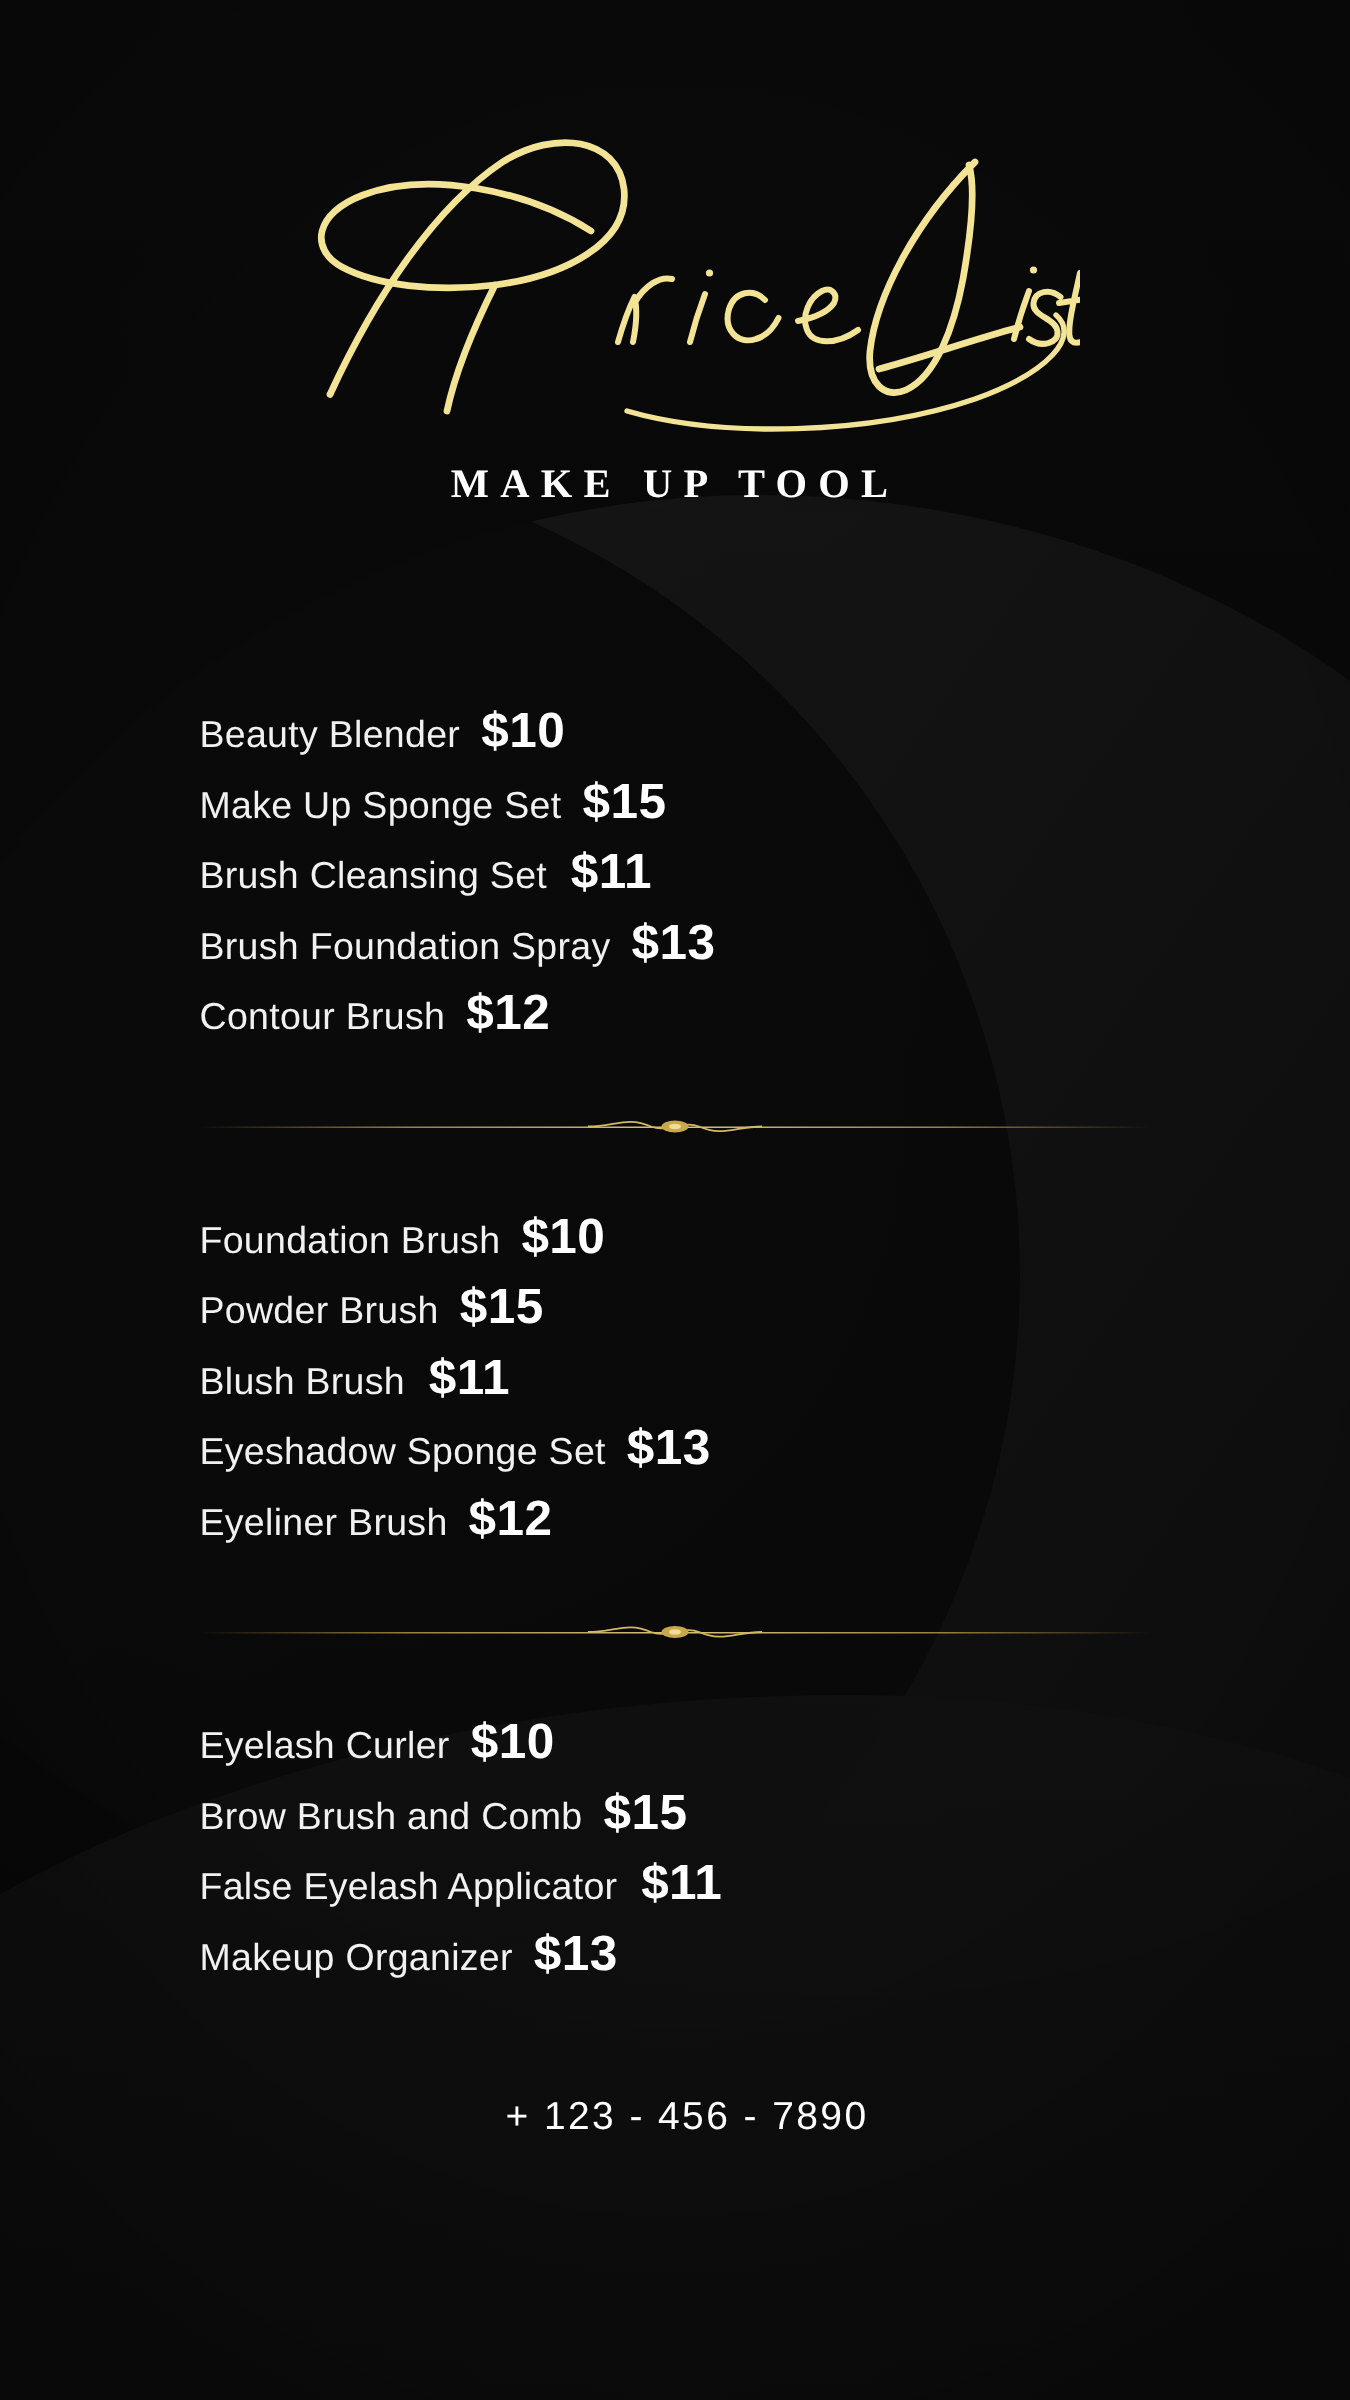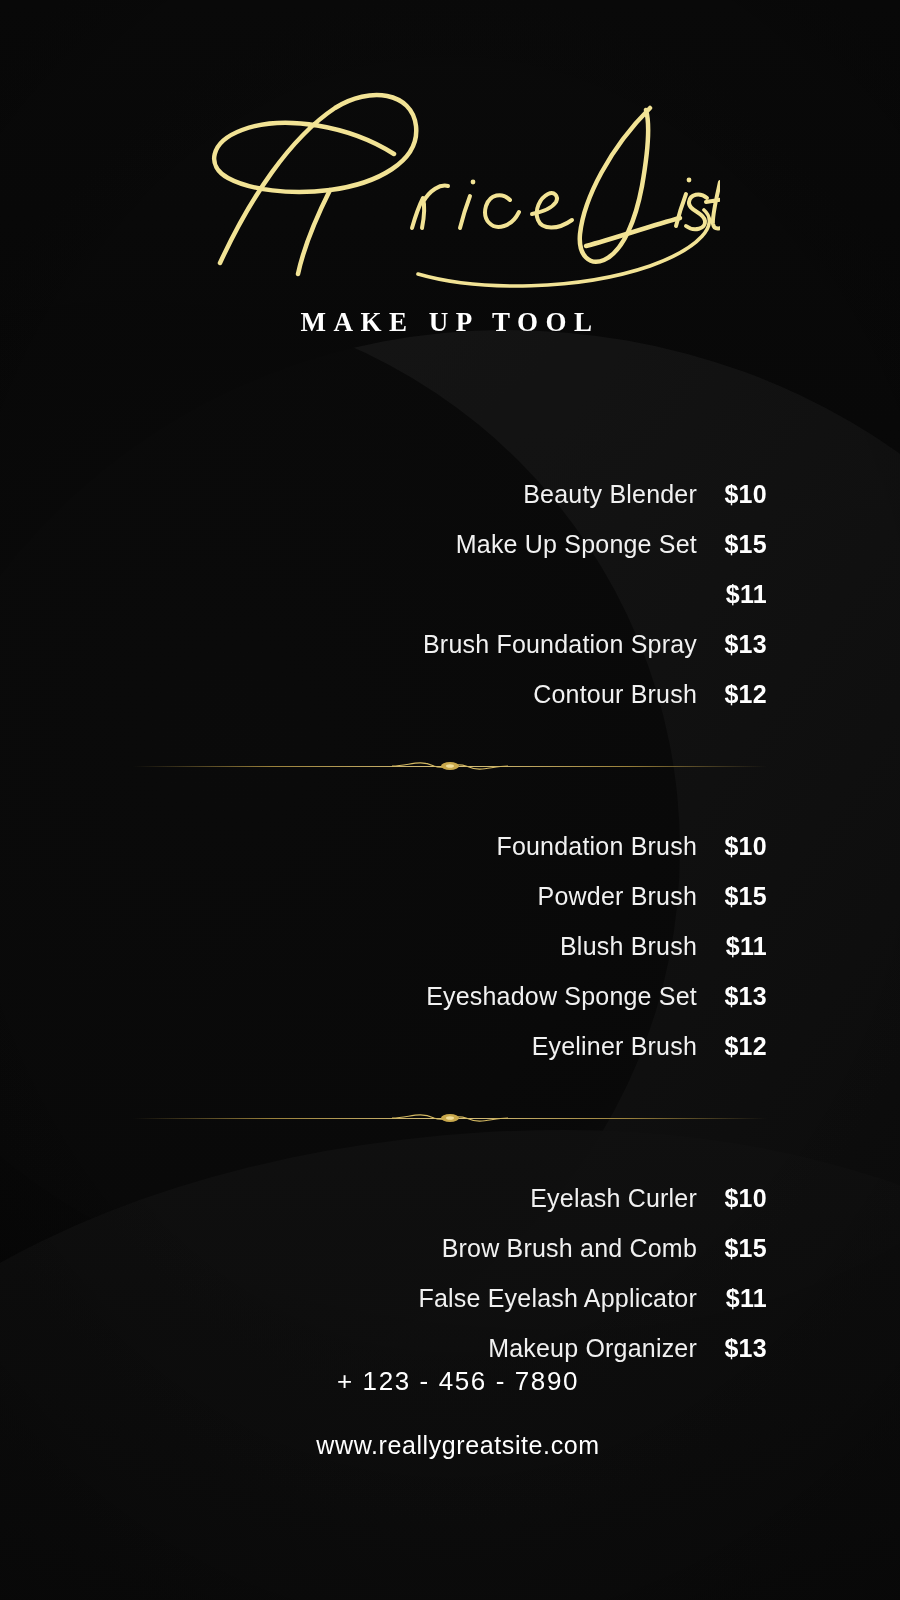--- a/index.html
+++ b/index.html
@@ -91,38 +91,37 @@
   .lists {
     margin-top: 130px;
     padding: 0 133px 0 133px;
   }
   .group {
     width: 100%;
   }
   .row {
     display: flex;
     align-items: baseline;
-    justify-content: flex-end;
+    justify-content: flex-start;
     margin-bottom: 9px;
   }
   .item-name {
     color: #f1f1f1;
     font-size: 25px;
     font-weight: 400;
     letter-spacing: 0.2px;
     white-space: nowrap;
   }
   .item-price {
     color: #ffffff;
-    font-size: 25px;
+    font-size: 33px;
     font-weight: bold;
     letter-spacing: 0.3px;
     min-width: 70px;
     text-align: right;
-    margin-top: 12px;
   }
 
   
   .divider {
     position: relative;
     height: 40px;
     margin: 37px 0 34px 0;
     display: flex;
     align-items: center;
     justify-content: center;
@@ -207,20 +206,21 @@
       <div class="group">
         <div class="row">
           <span class="item-name">Beauty Blender</span>
           <span class="item-price">$10</span>
         </div>
         <div class="row">
           <span class="item-name">Make Up Sponge Set</span>
           <span class="item-price">$15</span>
         </div>
         <div class="row">
+          <span class="item-name">Brush Cleansing Set</span>
           <span class="item-price">$11</span>
         </div>
         <div class="row">
           <span class="item-name">Brush Foundation Spray</span>
           <span class="item-price">$13</span>
         </div>
         <div class="row">
           <span class="item-name">Contour Brush</span>
           <span class="item-price">$12</span>
         </div>
@@ -289,17 +289,16 @@
         <div class="row">
           <span class="item-name">Makeup Organizer</span>
           <span class="item-price">$13</span>
         </div>
       </div>
 
     </div>
 
     <div class="footer">
       <div class="phone">+ 123 - 456 - 7890</div>
-      <div class="website">www.reallygreatsite.com</div>
     </div>
 
   </div>
 </div>
 
 </body></html>

